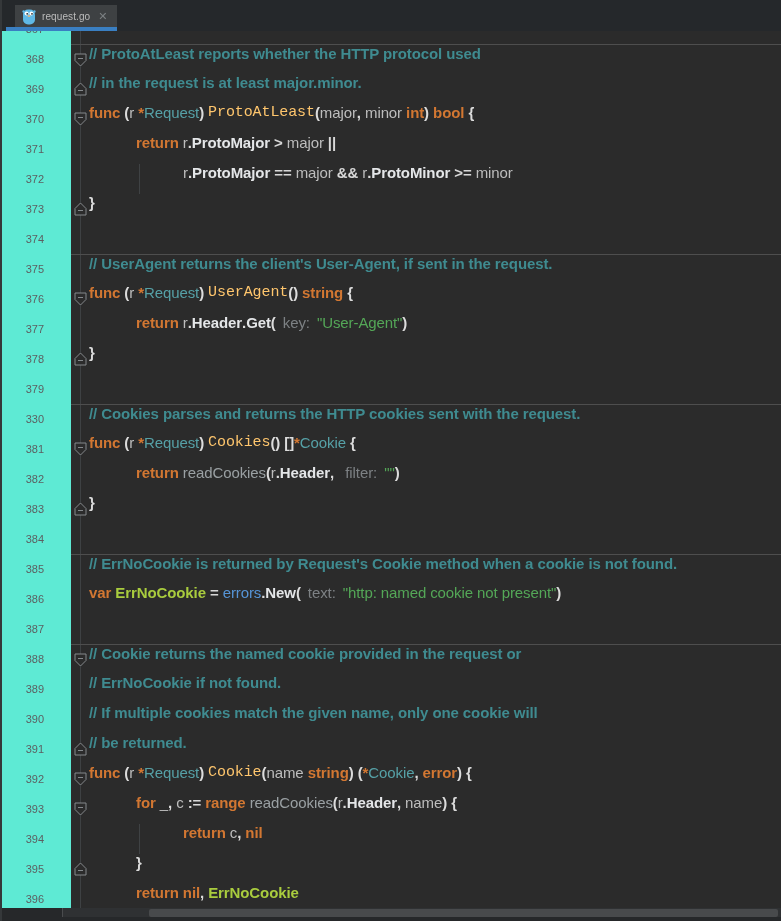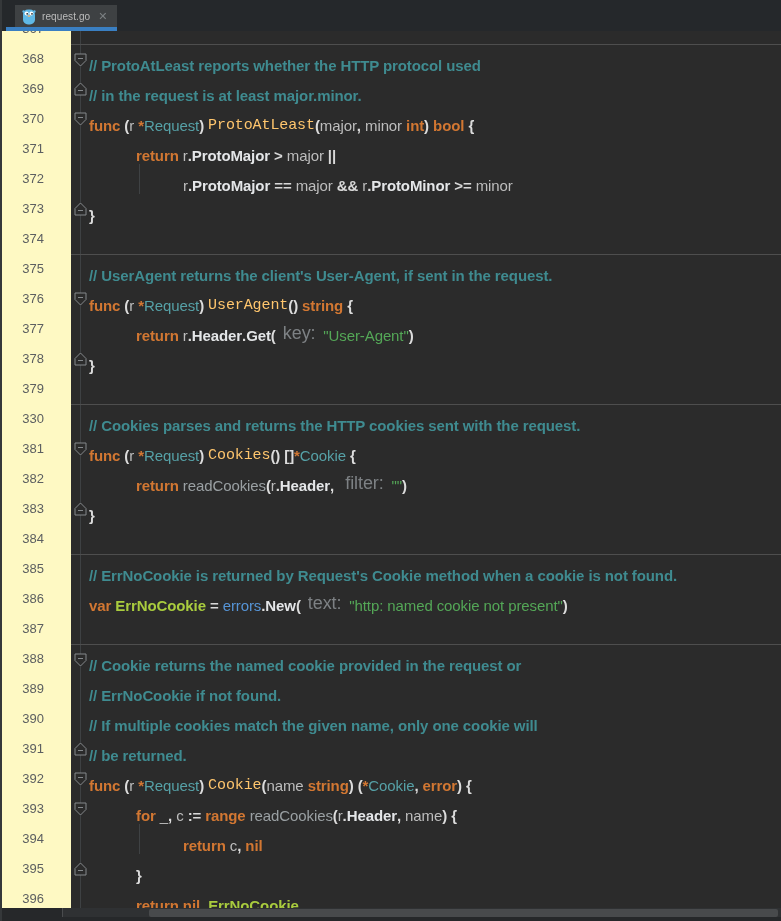--- a/index.html
+++ b/index.html
@@ -15,38 +15,38 @@
        display:flex;align-items:center;gap:6px;padding-left:7px;box-sizing:border-box;}
   .tab-label{color:#bcbcbc;font-size:10px;letter-spacing:0.1px;}
   .tab-close{color:#7c8083;font-size:11px;font-weight:700;margin-left:2px;cursor:pointer;}
   .tab-underline{position:absolute;left:4px;top:27px;width:111px;height:4px;background:#3a7fc2;}
   
   .editor{position:absolute;left:0;top:31px;right:0;bottom:0;overflow:hidden;background:#2b2b2b;}
   .foldline{position:absolute;left:78px;top:0;bottom:10px;width:1px;background:#3e4143;z-index:1;}
   .row{height:30px;display:flex;align-items:stretch;position:relative;}
   .row.first{margin-top:-17px;}
   .ln{width:69px;padding-right:27px;box-sizing:border-box;text-align:right;
-      color:#5c5f61;font-size:13px;line-height:30px;flex:none;background:#fef9c3;}
+      color:#5c5f61;font-size:11px;line-height:30px;flex:none;background:#5eead4;}
   .fold{width:18px;flex:none;position:relative;z-index:2;display:flex;align-items:center;justify-content:center;}
-  .code{flex:1;display:flex;align-items:flex-end;position:relative;white-space:pre;
+  .code{flex:1;display:flex;align-items:flex-start;position:relative;white-space:pre;
         font-size:15px;color:#bdbdbd;letter-spacing:-0.1px;}
   .row.sep .code, .row.sep .fold{border-top:1px solid #4e4e4e;}
   .code.guide::before{content:"";position:absolute;left:50px;top:0;bottom:0;width:1px;background:#3f4244;}
   .ind1{padding-left:47px;}
   .ind2{padding-left:94px;}
   
   .tk-k{color:#d27732;font-weight:700;}
   .tk-fn{color:#ffc66d;font-family:Liberation Mono, monospace;}
   .tk-ty{color:#56a1a7;}
   .tk-cm{color:#3f8b90;font-weight:700;}
   .tk-st{color:#54a757;}
   .tk-fld{color:#e4e6e8;font-weight:700;}
   .tk-pkg{color:#5694d6;}
   .tk-gv{color:#a9cc3e;font-weight:700;}
-  .tk-hint{color:#7d8184;font-size:18px;font-weight:400;padding:0 3px;}
+  .tk-hint{color:#7d8184;font-size:15px;font-weight:400;padding:0 3px;}
   .tk-txt{color:#bdbdbd;}
   .tk-pn{color:#dcdcdc;font-weight:700;}
   .tk-op{color:#d8d8d8;font-weight:700;}
   .tk-call{color:#9aa0a3;}
   
   .fold svg{display:block;}
   
   .hscroll{position:absolute;left:0;right:0;bottom:0;height:13px;background:#26282a;z-index:6;}
   .hscroll .track{position:absolute;left:60px;right:0;top:0;bottom:4px;background:#2f3133;border-left:1px solid #4a4c4e;}
   .hscroll .thumb{position:absolute;left:86px;right:3px;top:1px;height:8px;background:#484a4c;border-radius:2px;}

